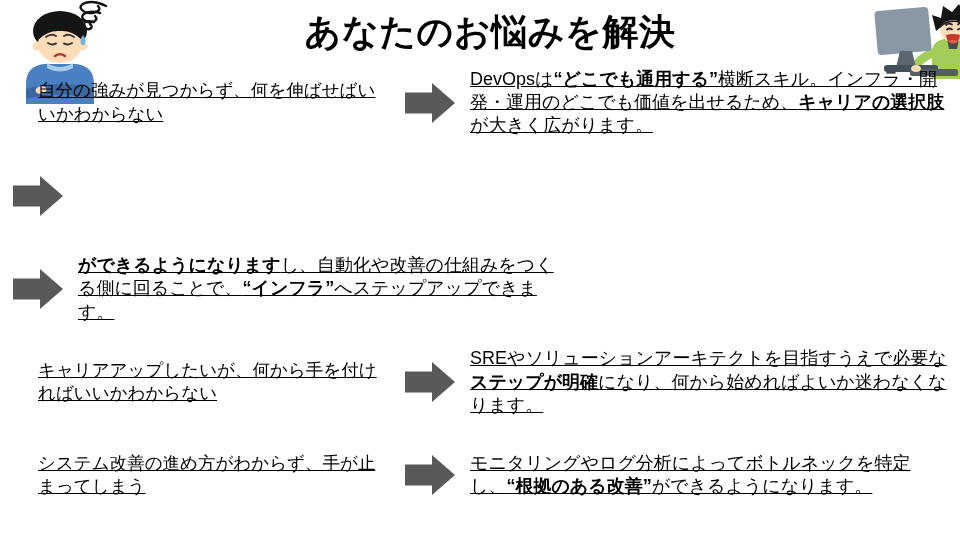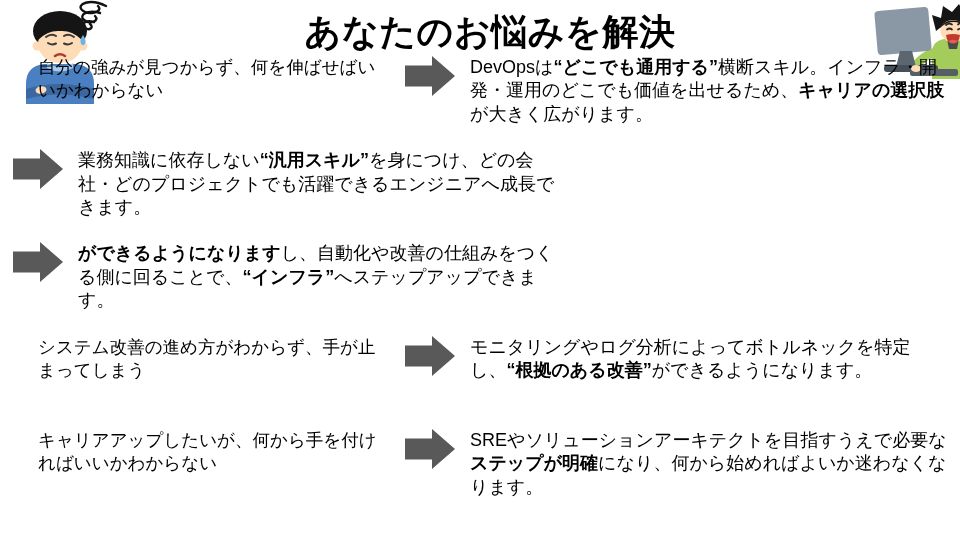--- a/index.html
+++ b/index.html
@@ -52,21 +52,22 @@
     left: 0;
     top: 56px;
     width: 960px;
     height: 466px;
     display: flex;
     flex-direction: column;
   }
   .row {
     flex: 1 1 0;
     display: flex;
-    align-items: flex-start;
+    align-items: center;
+    text-decoration: underline;
   }
   .problem {
     margin-left: 38px;
     width: 354px;
     font-size: 17.5px;
     line-height: 1.33;
   }
   .arrow {
     flex: none;
     width: 50px;
@@ -141,39 +142,38 @@
     <svg class="arrow" viewBox="0 0 50 40" xmlns="http://www.w3.org/2000/svg">
       <polygon points="0,9.5 27,9.5 27,0 50,20 27,40 27,30.5 0,30.5" fill="#595959"></polygon>
     </svg>
     <div class="solution"><span>DevOpsは</span><span class="b">“どこでも通用する”</span><span>横断スキル。インフラ・開発・運用のどこでも価値を出せるため、</span><span class="b">キャリアの選択肢</span><span>が大きく広がります。</span></div>
   </div>
 
   <div class="row">
     <svg class="arrow" viewBox="0 0 50 40" xmlns="http://www.w3.org/2000/svg">
       <polygon points="0,9.5 27,9.5 27,0 50,20 27,40 27,30.5 0,30.5" fill="#595959"></polygon>
     </svg>
-    <div class="solution"><span>業務知識に依存しない</span><span class="b">“汎用スキル”</span><span>を身につけ、どの会社・どのプロジェクトでも活躍できるエンジニアへ成長できます。</span></div>
   </div>
 
   <div class="row">
     <svg class="arrow" viewBox="0 0 50 40" xmlns="http://www.w3.org/2000/svg">
       <polygon points="0,9.5 27,9.5 27,0 50,20 27,40 27,30.5 0,30.5" fill="#595959"></polygon>
     </svg>
     <div class="solution"><span class="b">ができるようになります</span><span>し、自動化や改善の仕組みをつくる側に回ることで、</span><span class="b">“インフラ”</span><span>へステップアップできます。</span></div>
   </div>
 
   <div class="row">
+    <div class="problem">キャリアアップしたいが、何から手を付ければいいかわからない</div>
+    <svg class="arrow" viewBox="0 0 50 40" xmlns="http://www.w3.org/2000/svg">
+      <polygon points="0,9.5 27,9.5 27,0 50,20 27,40 27,30.5 0,30.5" fill="#595959"></polygon>
+    </svg>
+    <div class="solution"><span>SREやソリューションアーキテクトを目指すうえで必要な</span><span class="b">ステップが明確</span><span>になり、何から始めればよいか迷わなくなります。</span></div>
+  </div>
+
+  <div class="row">
     <div class="problem">システム改善の進め方がわからず、手が止まってしまう</div>
     <svg class="arrow" viewBox="0 0 50 40" xmlns="http://www.w3.org/2000/svg">
       <polygon points="0,9.5 27,9.5 27,0 50,20 27,40 27,30.5 0,30.5" fill="#595959"></polygon>
     </svg>
     <div class="solution"><span>モニタリングやログ分析によってボトルネックを特定し、</span><span class="b">“根拠のある改善”</span><span>ができるようになります。</span></div>
   </div>
-
-  <div class="row">
-    <div class="problem">キャリアアップしたいが、何から手を付ければいいかわからない</div>
-    <svg class="arrow" viewBox="0 0 50 40" xmlns="http://www.w3.org/2000/svg">
-      <polygon points="0,9.5 27,9.5 27,0 50,20 27,40 27,30.5 0,30.5" fill="#595959"></polygon>
-    </svg>
-    <div class="solution"><span>SREやソリューションアーキテクトを目指すうえで必要な</span><span class="b">ステップが明確</span><span>になり、何から始めればよいか迷わなくなります。</span></div>
-  </div>
 </div>
 </div>
 
 </body></html>

